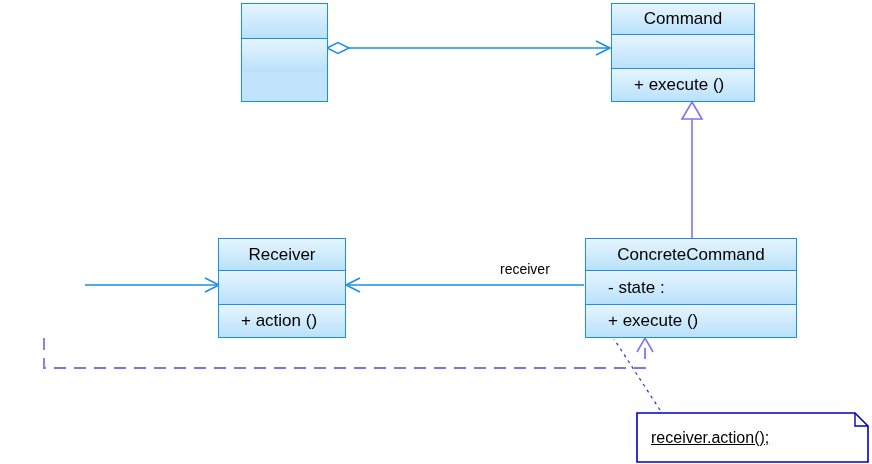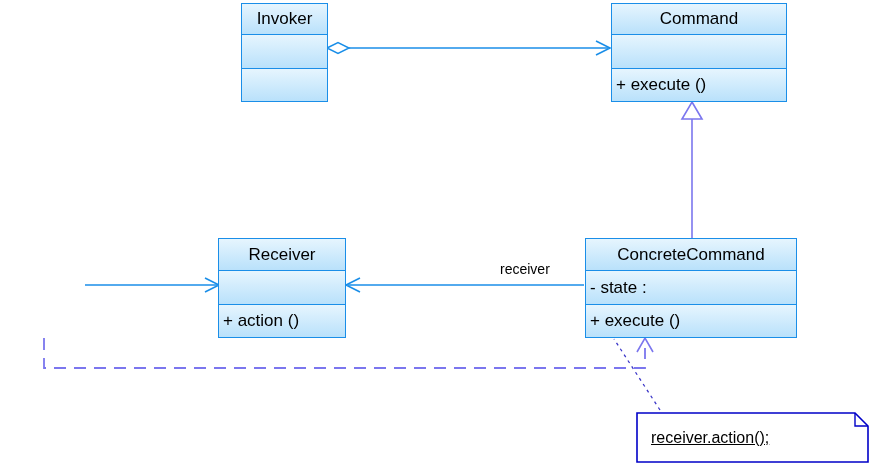--- a/index.html
+++ b/index.html
@@ -46,21 +46,21 @@
   .compartment + .compartment {
     border-top: 1px solid #1a8ee8;
   }
   .cls-name {
     justify-content: center;
     font-size: 17px;
     color: #000000;
   }
   .cls-member {
     justify-content: flex-start;
-    padding-left: 4px;
+    padding-left: 22px;
     font-size: 17px;
     color: #000000;
   }
   .cls-empty { }
 
   
   .uml-note {
     position: absolute;
     box-sizing: border-box;
     background: #ffffff;
@@ -124,26 +124,25 @@
       <line x1="660" y1="410" x2="614" y2="339" stroke="#3b36c8" stroke-width="1.3" stroke-dasharray="3,4"></line>
     </g>
 
     <g>
       <path d="M 637,413 L 855,413 L 868,426 L 868,462 L 637,462 Z" fill="#ffffff" stroke="#0000c8" stroke-width="1.6"></path>
       <path d="M 855,413 L 855,426 L 868,426" fill="none" stroke="#0000c8" stroke-width="1.4"></path>
     </g>
   </svg>
 
   <div class="uml-class" style="left:241px; top:3px; width:87px; height:99px;">
-    <div class="compartment cls-name" style="height:31px;">Invoker</div>
     <div class="compartment cls-member cls-empty" style="height:34px;"></div>
     <div class="compartment cls-member cls-empty" style="height:34px;"></div>
   </div>
 
-  <div class="uml-class" style="left:611px; top:3px; width:176px; height:99px;">
+  <div class="uml-class" style="left:611px; top:3px; width:144px; height:99px;">
     <div class="compartment cls-name" style="height:31px;">Command</div>
     <div class="compartment cls-member cls-empty" style="height:34px;"></div>
     <div class="compartment cls-member" style="height:34px;">+  execute ()</div>
   </div>
 
 
   <div class="uml-class" style="left:218px; top:238px; width:128px; height:100px;">
     <div class="compartment cls-name" style="height:32px;">Receiver</div>
     <div class="compartment cls-member cls-empty" style="height:34px;"></div>
     <div class="compartment cls-member" style="height:34px;">+  action ()</div>

